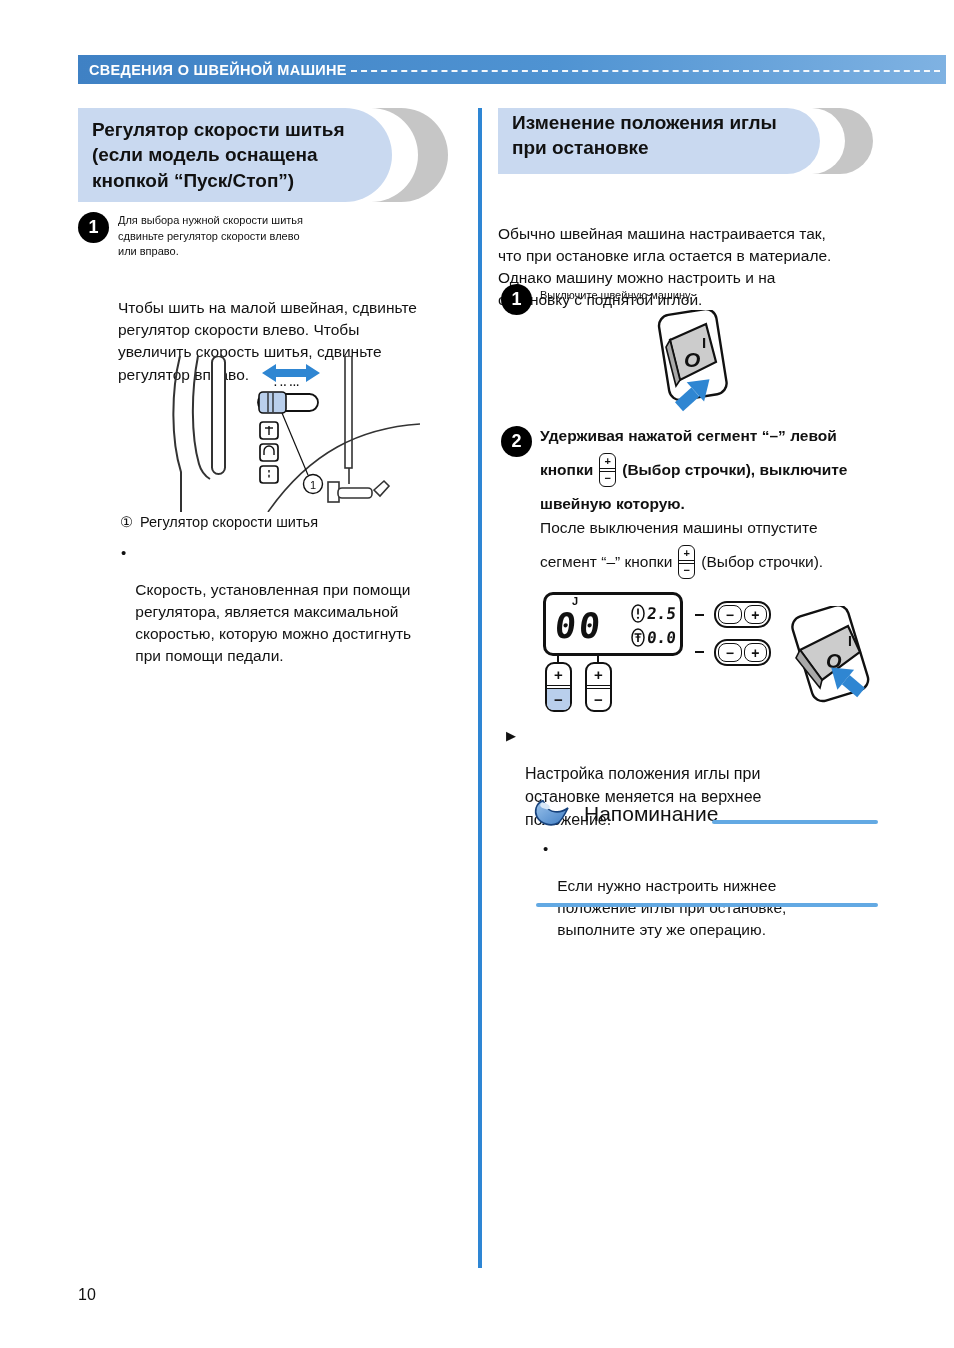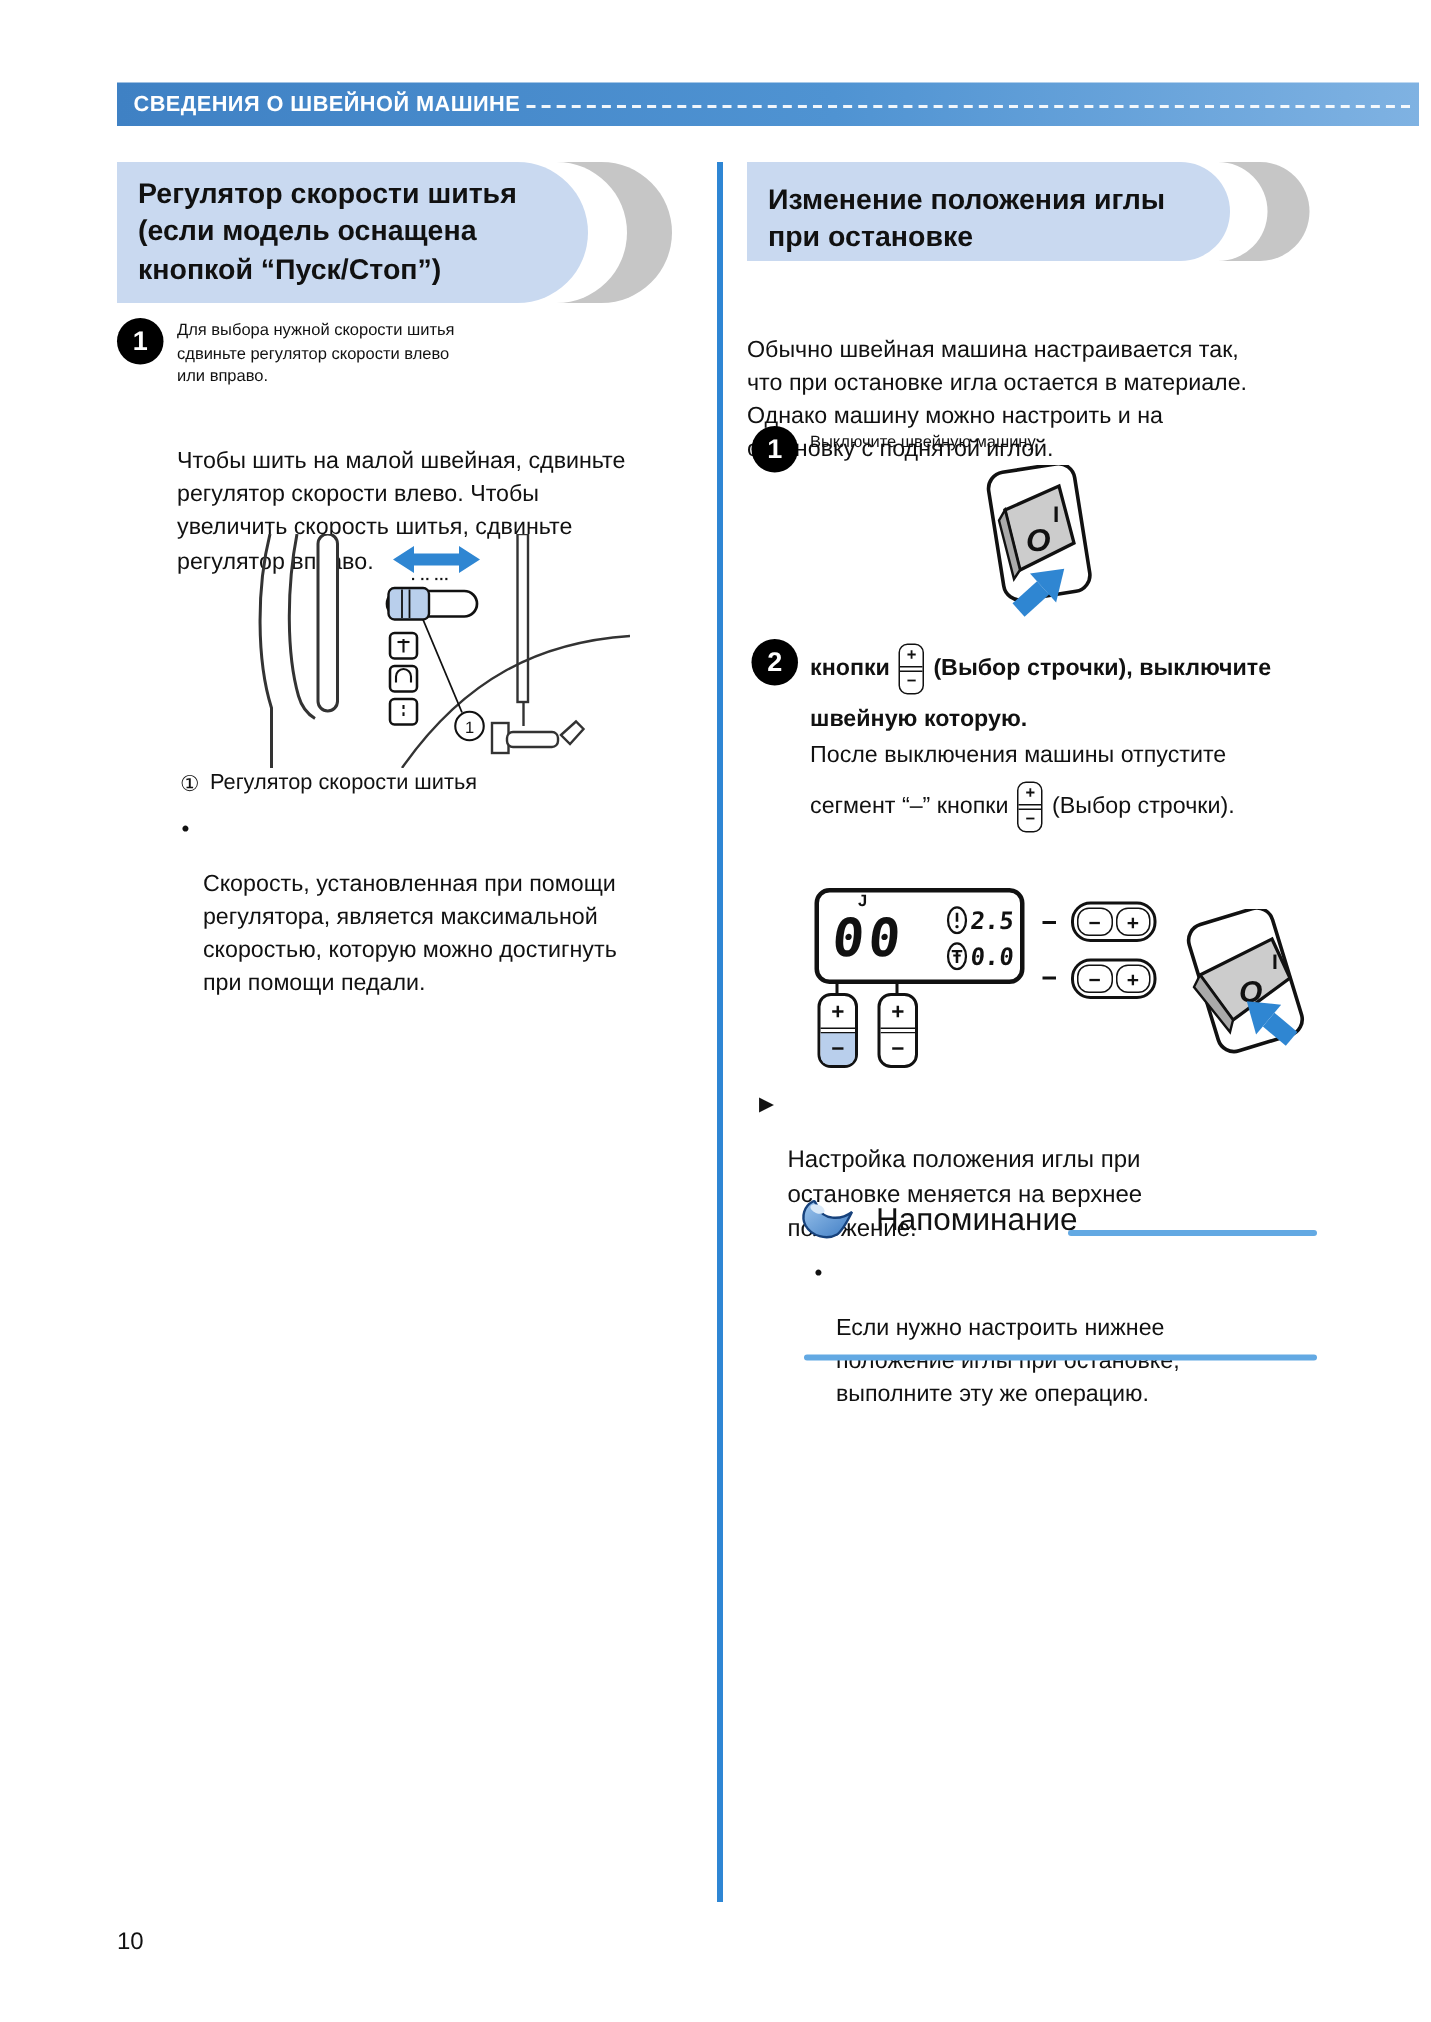--- a/index.html
+++ b/index.html
@@ -160,21 +160,21 @@
     <span class="body-txt">Скорость, установленная при помощи
 регулятора, является максимальной
 скоростью, которую можно достигнуть
 при помощи педали.</span>
   </div>
 
   <div class="hd" style="left:498px;top:108px;width:375px;height:66px;">
     <div class="layer lay-gray" style="width:375px;border-radius:0 33px 33px 0;"></div>
     <div class="layer lay-white" style="width:347px;border-radius:0 33px 33px 0;"></div>
     <div class="layer lay-blue" style="width:322px;border-radius:0 33px 33px 0;"></div>
-    <div class="hd-text" style="width:305px;padding-top:13px;">Изменение положения иглы
+    <div class="hd-text" style="width:305px;padding-top:2px;">Изменение положения иглы
 при остановке</div>
   </div>
 
   <div class="body-txt" style="position:absolute;left:498px;top:186px;width:380px;">Обычно швейная машина настраивается так,
 что при остановке игла остается в материале.
 Однако машину можно настроить и на
 остановку с поднятой иглой.</div>
 
   <div class="step-circle" style="left:501px;top:284px;">
     <span>1</span>
@@ -192,20 +192,23 @@
     <g transform="translate(44,94) rotate(-42)">
       <rect x="-4" y="-6" width="22" height="12" fill="#2f86d2"></rect>
       <polygon points="18,-13 37,0 18,13" fill="#2f86d2"></polygon>
     </g>
   </svg>
 
   <div class="step-circle" style="left:501px;top:426px;">
     <span>2</span>
   </div>
   <div style="position:absolute;left:540px;top:424px;width:345px;">
+    <div class="s2line b">
+        <span class="seg">Удерживая нажатой сегмент “–” левой</span>
+      </div>
     <div class="s2line b tall">
       <span class="seg">кнопки</span>
       <span class="inline-pm">
         <span class="pm-top">+</span>
         <span class="pm-bot">−</span>
       </span>
       <span class="seg">(Выбор строчки), выключите</span>
     </div>
     <div class="s2line b">
         <span class="seg">швейную которую.</span>

